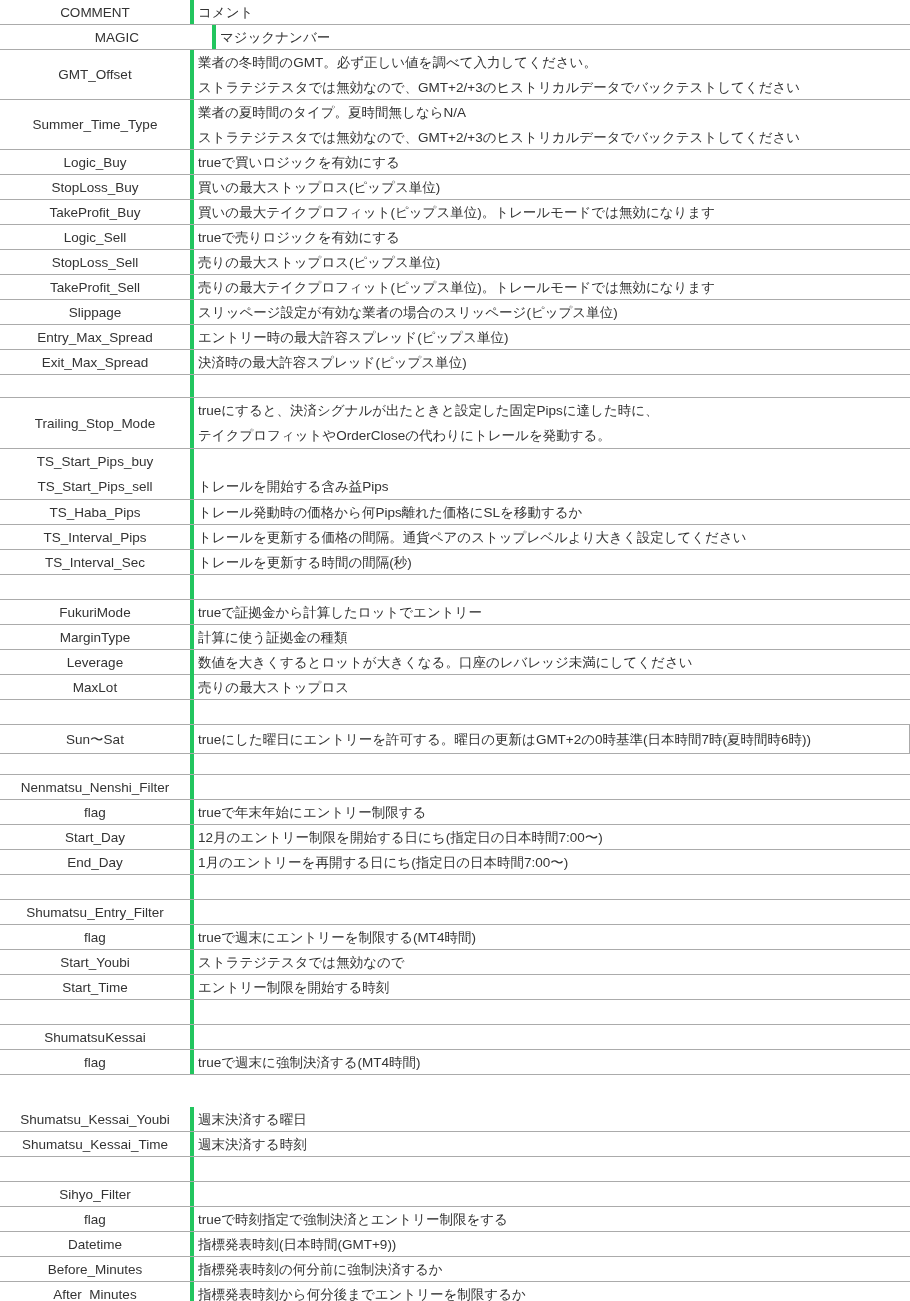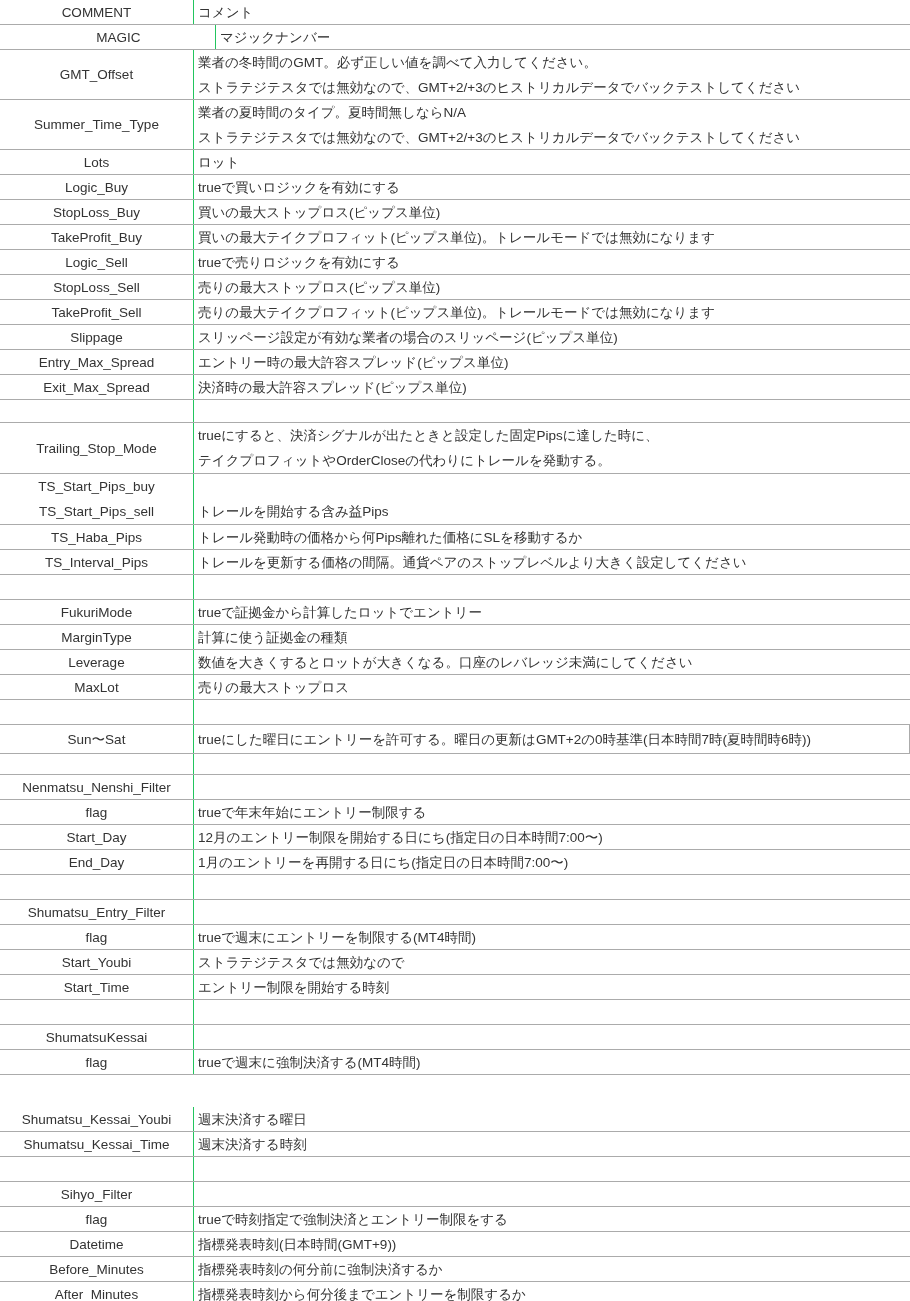--- a/index.html
+++ b/index.html
@@ -14,21 +14,21 @@
     display:flex;
     box-sizing:border-box;
     border-bottom:1px solid #ababab;
     background:#ffffff;
   }
   .row.rb{border-right:1px solid #ababab;}
   .cell{box-sizing:border-box;overflow:hidden;}
   .param{
     width:194px;
     flex:0 0 194px;
-    border-right:1px solid #22c55e;
+    border-right:4px solid #22c55e;
     display:flex;
     flex-direction:column;
     justify-content:center;
     align-items:center;
     text-align:center;
   }
   .desc{
     flex:1 1 auto;
     display:flex;
     flex-direction:column;
@@ -75,28 +75,20 @@
       <div class="cell param">
         <div class="line">Summer_Time_Type</div>
       </div>
       <div class="cell desc">
         <div class="line">業者の夏時間のタイプ。夏時間無しならN/A</div>
         <div class="line">ストラテジテスタでは無効なので、GMT+2/+3のヒストリカルデータでバックテストしてください</div>
       </div>
     </div>
     <div class="row" style="height: 25px;">
       <div class="cell param">
-        <div class="line">Lots</div>
-      </div>
-      <div class="cell desc">
-        <div class="line">ロット</div>
-      </div>
-    </div>
-    <div class="row" style="height: 25px;">
-      <div class="cell param">
         <div class="line">Logic_Buy</div>
       </div>
       <div class="cell desc">
         <div class="line">trueで買いロジックを有効にする</div>
       </div>
     </div>
     <div class="row" style="height: 25px;">
       <div class="cell param">
         <div class="line">StopLoss_Buy</div>
       </div>
@@ -189,20 +181,28 @@
       <div class="cell desc">
         <div class="line">トレール発動時の価格から何Pips離れた価格にSLを移動するか</div>
       </div>
     </div>
     <div class="row" style="height: 25px;">
       <div class="cell param">
         <div class="line">TS_Interval_Pips</div>
       </div>
       <div class="cell desc">
         <div class="line">トレールを更新する価格の間隔。通貨ペアのストップレベルより大きく設定してください</div>
+      </div>
+    </div>
+    <div class="row" style="height: 25px;">
+      <div class="cell param">
+        <div class="line">TS_Interval_Sec</div>
+      </div>
+      <div class="cell desc">
+        <div class="line">トレールを更新する時間の間隔(秒)</div>
       </div>
     </div>
     <div class="row" style="height: 25px;">
       <div class="cell param"></div>
       <div class="cell desc"></div>
     </div>
     <div class="row" style="height: 25px;">
       <div class="cell param">
         <div class="line">FukuriMode</div>
       </div>

